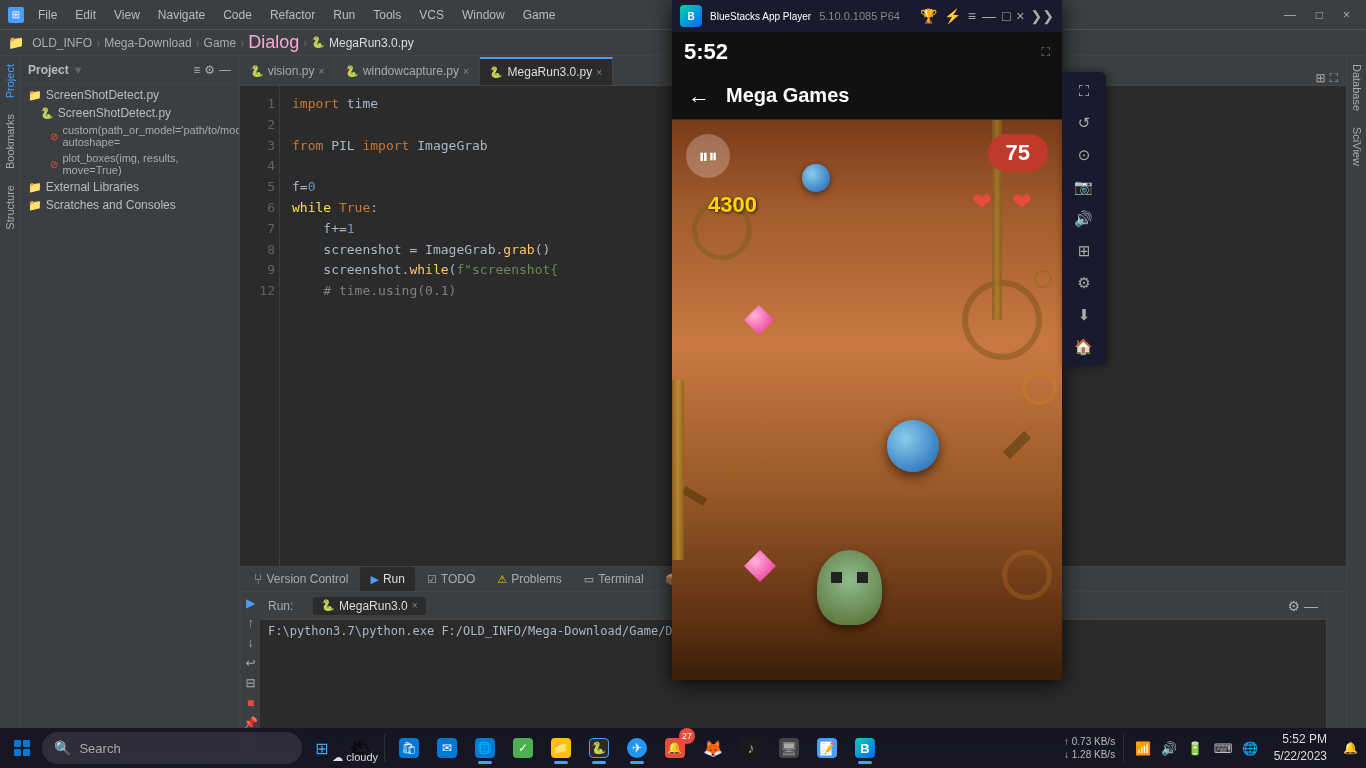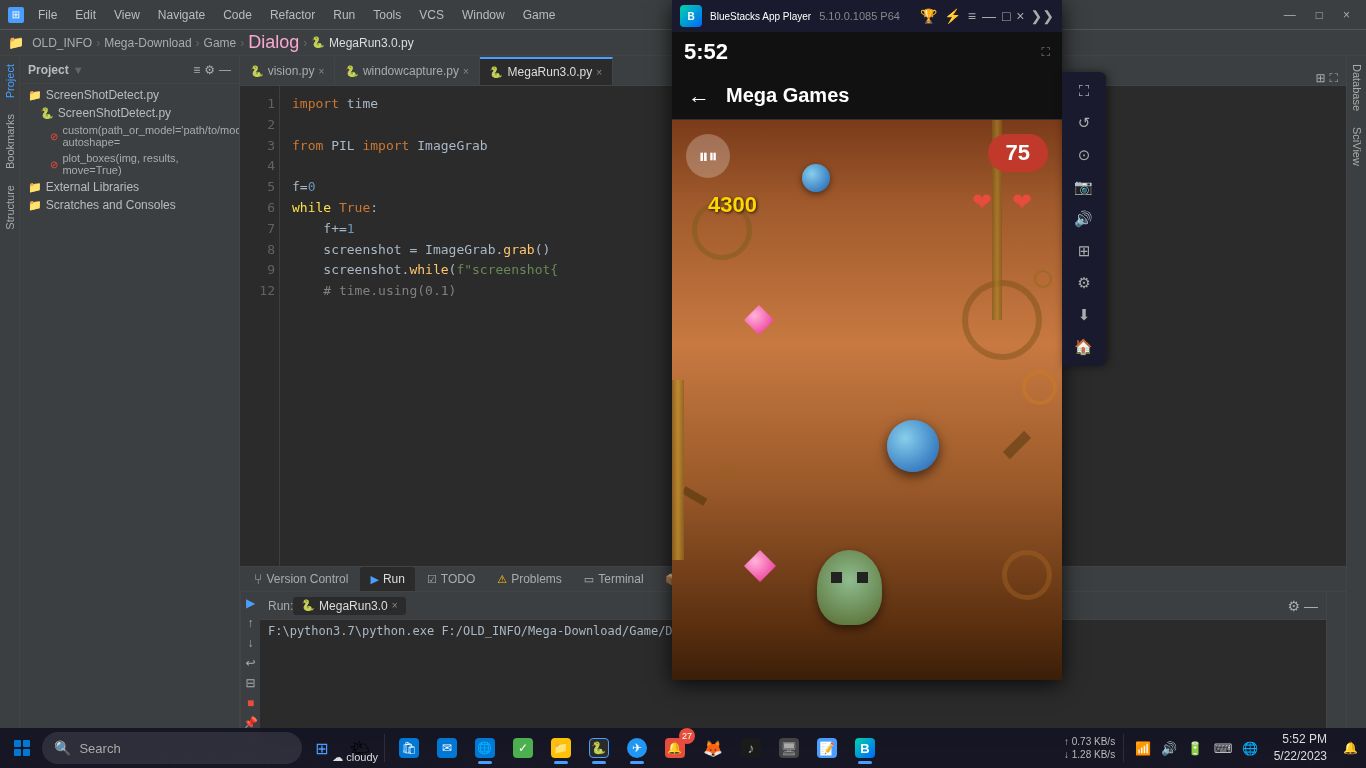--- a/index.html
+++ b/index.html
@@ -153,21 +153,21 @@
     }
     #run-header {
       height: 28px;
       background: #3c3f41;
       display: flex;
       align-items: center;
       justify-content: space-between;
       padding: 0 8px;
       border-bottom: 1px solid #444;
     }
-    #run-header-left { display: flex; align-items: center; gap: 0; }
+    #run-header-left { display: flex; align-items: center; gap: 20px; }
     #run-header-left .run-label { color: #aaa; font-size: 12px; }
     .run-tab { display: flex; align-items: center; gap: 4px; background: #2b2b2b; color: #ddd; font-size: 12px; padding: 2px 8px; border-radius: 3px; }
     .run-tab .py-icon { color: #4a9eff; font-size: 11px; }
     #run-icons { display: flex; gap: 4px; }
     #run-icons span { color: #aaa; font-size: 14px; cursor: pointer; }
     #run-output {
       flex: 1;
       padding: 4px 8px;
       font-size: 12px;
       font-family: 'Consolas', monospace;

